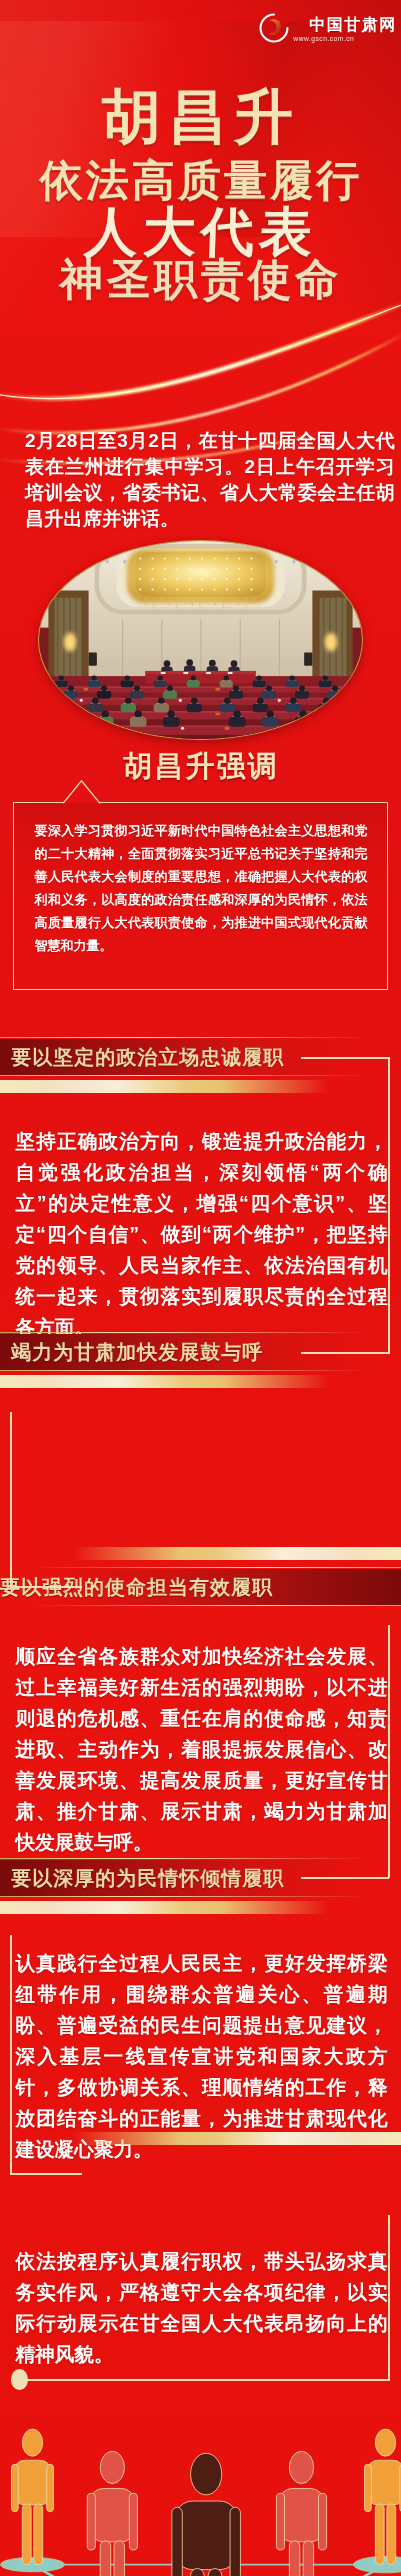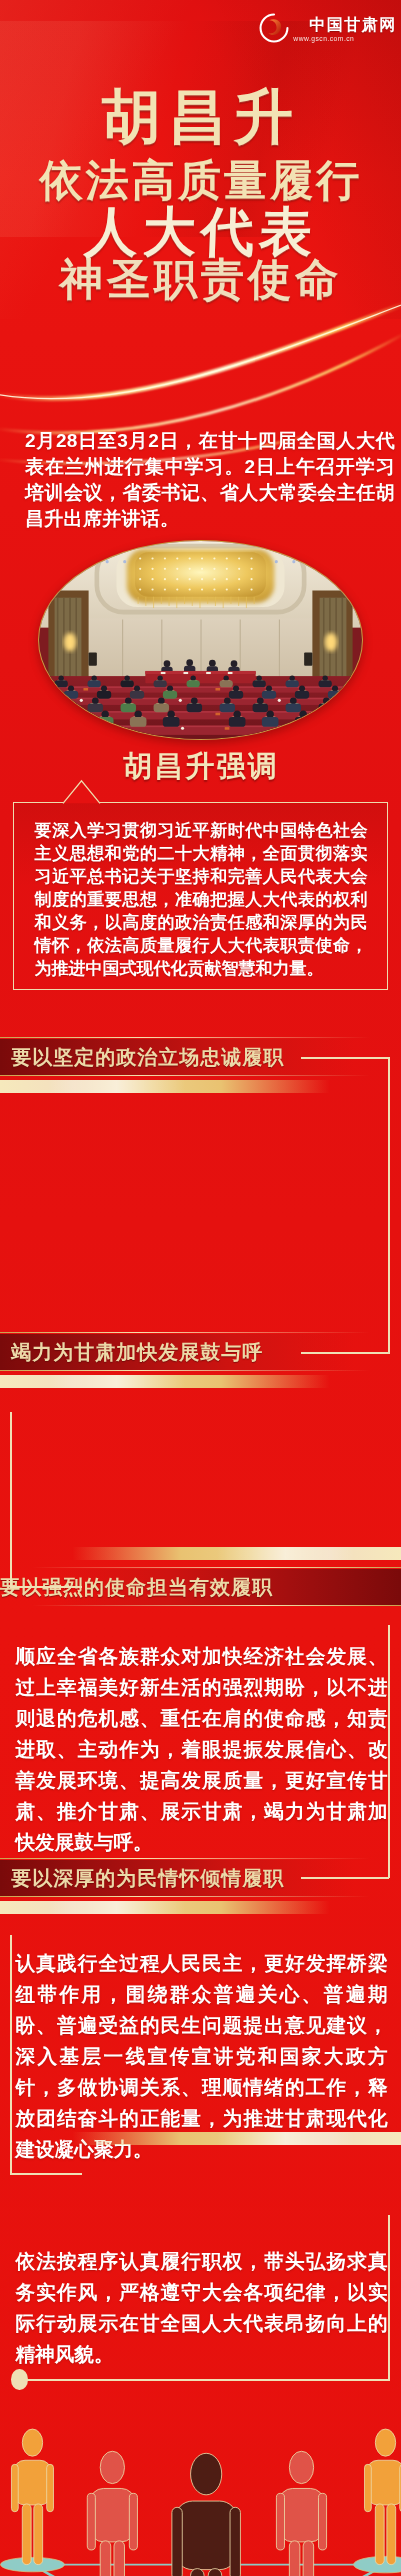--- a/index.html
+++ b/index.html
@@ -32,21 +32,21 @@
   
   .photo{position:absolute;left:38px;top:540px;width:323px;height:198px;border-radius:50%;overflow:hidden;
     border:1px solid #c89b43;box-shadow:0 3.1px 9.3px rgba(90,6,4,.45);background:#7e1b20;}
   
   .emphasis{position:absolute;left:0;top:747px;width:402px;text-align:center;font-size:29px;font-weight:900;
     color:#f3e5bb;letter-spacing:2.1px;text-shadow:0 1.5px 1.5px rgba(120,10,8,.55);}
   
   .bubble{position:absolute;left:13px;top:802px;width:375px;height:188px;border:1px solid #eeddae;
     background:linear-gradient(180deg,rgba(150,10,8,.22),rgba(150,10,8,0) 45%);box-sizing:border-box;}
   .bubble-tri{position:absolute;left:62px;top:779px;width:39px;height:25px;}
-  .quote-text{position:absolute;left:20.6px;top:15.5px;width:333px;color:#fff;font-size:17px;line-height:23px;
+  .quote-text{position:absolute;left:20.6px;top:15.5px;width:333px;color:#fff;font-size:13px;line-height:23px;
     font-family:Liberation Sans, sans-serif;font-weight:600;text-align:justify;text-shadow:0 1px 1px rgba(140,14,8,.5);}
   
   .sec-head{position:absolute;left:0;width:402px;height:39px;}
   .sec-head .bar{position:absolute;left:0;right:0;top:1.5px;bottom:0;}
   .sec-head.lft .bar{background:linear-gradient(90deg,#7a0a0a 0%,#a30f0f 28%,#cf1310 58%,rgba(230,17,13,0) 88%);}
   .sec-head.rgt .bar{background:linear-gradient(270deg,#7a0a0a 0%,#a30f0f 28%,#cf1310 58%,rgba(230,17,13,0) 88%);}
   .sec-head .ln{position:absolute;left:0;width:402px;height:1px;}
   .sec-head.lft .ln{background:linear-gradient(90deg,#caa24e,#f3e3ae 35%,rgba(243,227,174,0) 92%);}
   .sec-head.rgt .ln{background:linear-gradient(270deg,#caa24e,#f3e3ae 35%,rgba(243,227,174,0) 92%);}
   .sec-head .ln.top{top:0;} .sec-head .ln.bot{bottom:0;}
@@ -382,20 +382,21 @@
       </svg>
   </div>
 
   <div class="sec-head lft" style="top:1037px">
     <div class="ln top"></div>
       <div class="bar"></div>
       <div class="ln bot"></div>
     <h2>要以坚定的政治立场忠诚履职</h2>
   </div>
   <div class="ribbon l" style="top:1080px"></div>
+  <div class="body-text s1" style="top:1126px">坚持正确政治方向，锻造提升政治能力，自觉强化政治担当，深刻领悟“两个确立”的决定性意义，增强“四个意识”、坚定“四个自信”、做到“两个维护”，把坚持党的领导、人民当家作主、依法治国有机统一起来，贯彻落实到履职尽责的全过程各方面。</div>
 
   <div class="sec-head lft" style="top:1332px">
     <div class="ln top"></div>
       <div class="bar"></div>
       <div class="ln bot"></div>
     <h2>竭力为甘肃加快发展鼓与呼</h2>
   </div>
   <div class="ribbon l" style="top:1375px"></div>
 
   <div class="ribbon r" style="top:1547px"></div>

